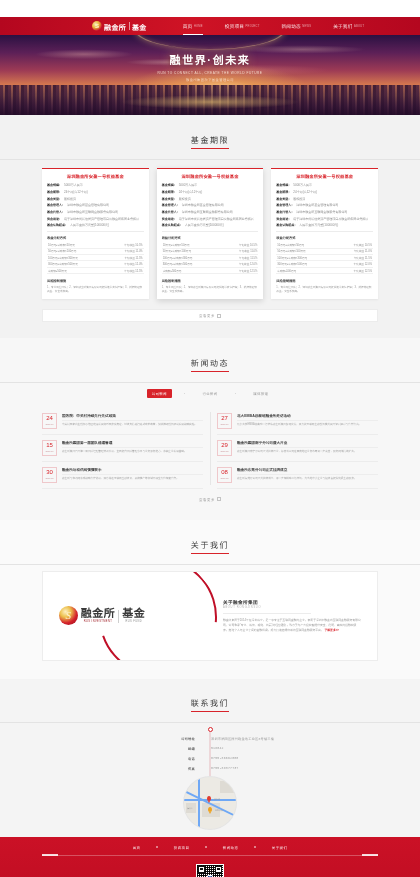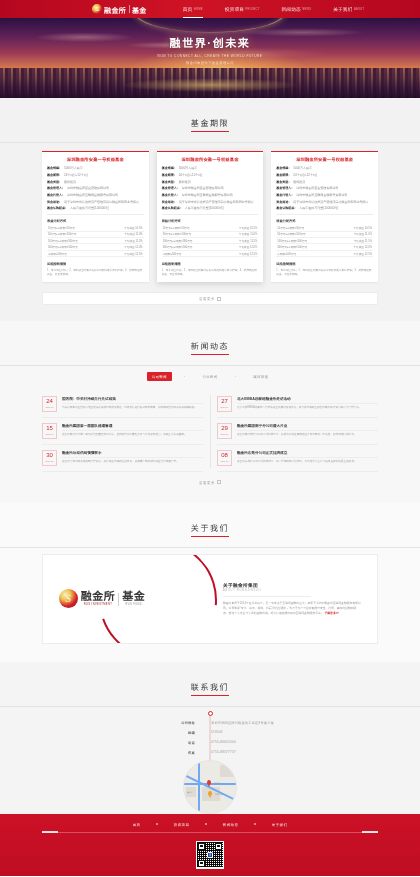--- a/index.html
+++ b/index.html
@@ -1,21 +1,21 @@
 <!DOCTYPE html>
 <html lang="zh-CN"><head>
 <meta charset="utf-8">
 <style>
   * { box-sizing: border-box; margin: 0; padding: 0; }
   html, body {
     width: 420px; height: 877px;
     font-family: "Liberation Sans", "DejaVu Sans", sans-serif;
     background: #ffffff; overflow: hidden;
   }
-  .page { width: 420px; height: 675px; position: relative; }
+  .page { width: 420px; height: 675px; position: relative; margin-top: 17px; }
 
   
   .topbar {
     height: 18px; background: #c8102e;
     background: linear-gradient(90deg,#b4071f 0%, #cf1325 45%, #b4071f 100%);
     display: flex; align-items: center; position: relative;
   }
   .logo-wrap { display: flex; align-items: center; gap: 2px; margin-left: 92px; }
   .logo-mark {
     width: 10px; height: 10px; border-radius: 50%;
@@ -190,21 +190,21 @@
   .about-w.b .en { color: #8c8c8c; }
   .about-vline { width: 1px; height: 13px; background: #cfcfcf; }
   .about-text { flex: 1; padding: 0 16px 0 62px; }
   .about-h { font-size: 4.6px; color: #3a3a3a; font-weight: bold; letter-spacing: .4px; }
   .about-en { font-size: 2.6px; color: #b0b0b0; letter-spacing: .7px; margin-top: 1.5px; }
   .about-line { height: 1px; background: #ececec; margin: 4px 0 4px; width: 88px; }
   .about-p { font-size: 2.8px; color: #9b9b9b; line-height: 1.75; }
   .about-more { color: #d8232a; font-weight: bold; }
 
   
-  .contact { background: #f4f4f4; padding-bottom: 1px; position: relative; }
+  .contact { background: #f4f4f4; padding-bottom: 8px; position: relative; font-family: Liberation Mono, monospace; }
   .pin-wrap { display: flex; justify-content: center; margin-top: 4px; }
   .pin { width: 5px; height: 5px; border-radius: 50%; border: 1.1px solid #d8232a; background: #fff; }
   .contact-body { position: relative; padding: 4px 0 0; }
   .contact-body::before {
     content: ""; position: absolute; left: 50%; top: 0; bottom: -26px; width: 1px;
     background: #e6b9bd; transform: translateX(-50%);
   }
   .c-row { display: flex; align-items: center; margin: 0 0 5px; }
   .c-k {
     width: 203px; text-align: right; padding-right: 8px;

